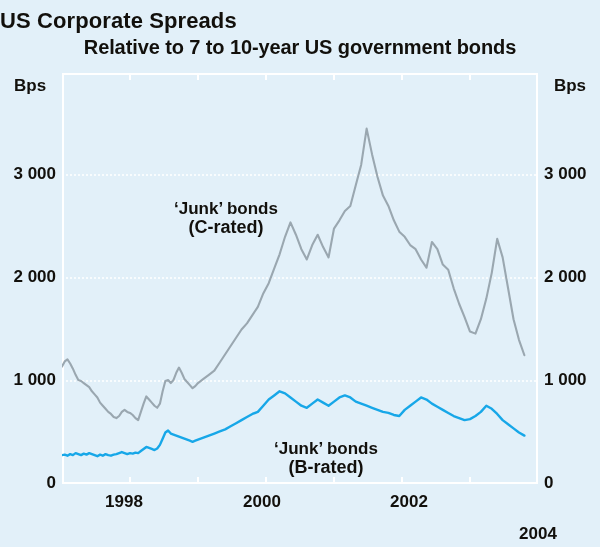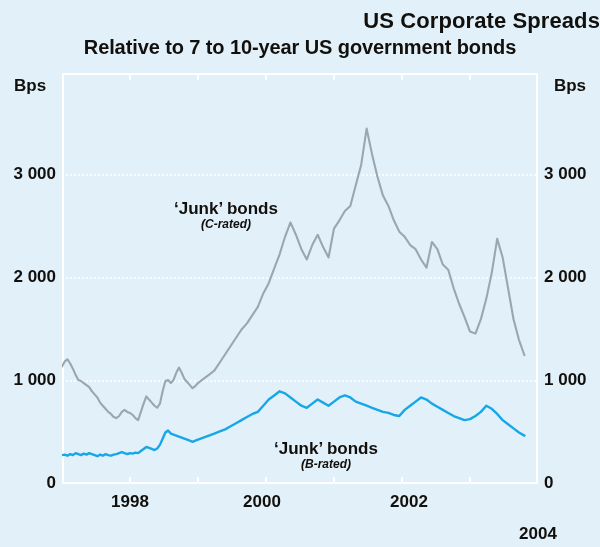--- a/index.html
+++ b/index.html
@@ -17,21 +17,21 @@
   }
   #figure {
     position: absolute;
     left: 0; top: 0;
     width: 600px; height: 547px;
   }
   .title {
     position: absolute;
     left: 0; top: 8px;
     width: 600px;
-    text-align: right;
+    text-align: left;
     font-size: 22px;
     font-weight: bold;
     letter-spacing: 0.1px;
   }
   .subtitle {
     position: absolute;
     left: 0; top: 36px;
     width: 600px;
     text-align: center;
     font-size: 20px;
@@ -95,21 +95,21 @@
     font-size: 17px;
     font-weight: bold;
   }
   .series-label {
     position: absolute;
     text-align: center;
     font-weight: bold;
     line-height: 1.08;
   }
   .series-label .main { font-size: 17px; display: block; }
-  .series-label .sub  { font-size: 12px; display: block; font-style: italic; }
+  .series-label .sub  { font-size: 18px; display: block; }
   .source {
     position: absolute;
     left: 62px;
     top: 518px;
     font-size: 14px;
     font-weight: bold;
   }
 </style>
 </head>
 <body>
@@ -156,21 +156,21 @@
       <div class="ytick-left" style="top: 267px;">2 000</div>
       <div class="ytick-left" style="top: 164px;">3 000</div>
     </div>
   <div id="ylabels-right">
       <div class="ytick-right" style="top: 473px;">0</div>
       <div class="ytick-right" style="top: 370px;">1 000</div>
       <div class="ytick-right" style="top: 267px;">2 000</div>
       <div class="ytick-right" style="top: 164px;">3 000</div>
     </div>
   <div id="xlabels">
-      <div class="xtick" style="left: 130px;">1998</div>
+      <div class="xtick" style="left: 124px;">1998</div>
       <div class="xtick" style="left: 262px;">2000</div>
       <div class="xtick" style="left: 409px;">2002</div>
       <div class="xtick" style="left: 538px; margin-top: 32px;">2004</div>
     </div>
   <div id="annotations">
       <div class="series-label" style="left: 136px; top: 200px; width: 180px;">
         <span class="main">‘Junk’ bonds</span>
         <span class="sub">(C-rated)</span>
       </div>
       <div class="series-label" style="left: 236px; top: 440px; width: 180px;">

